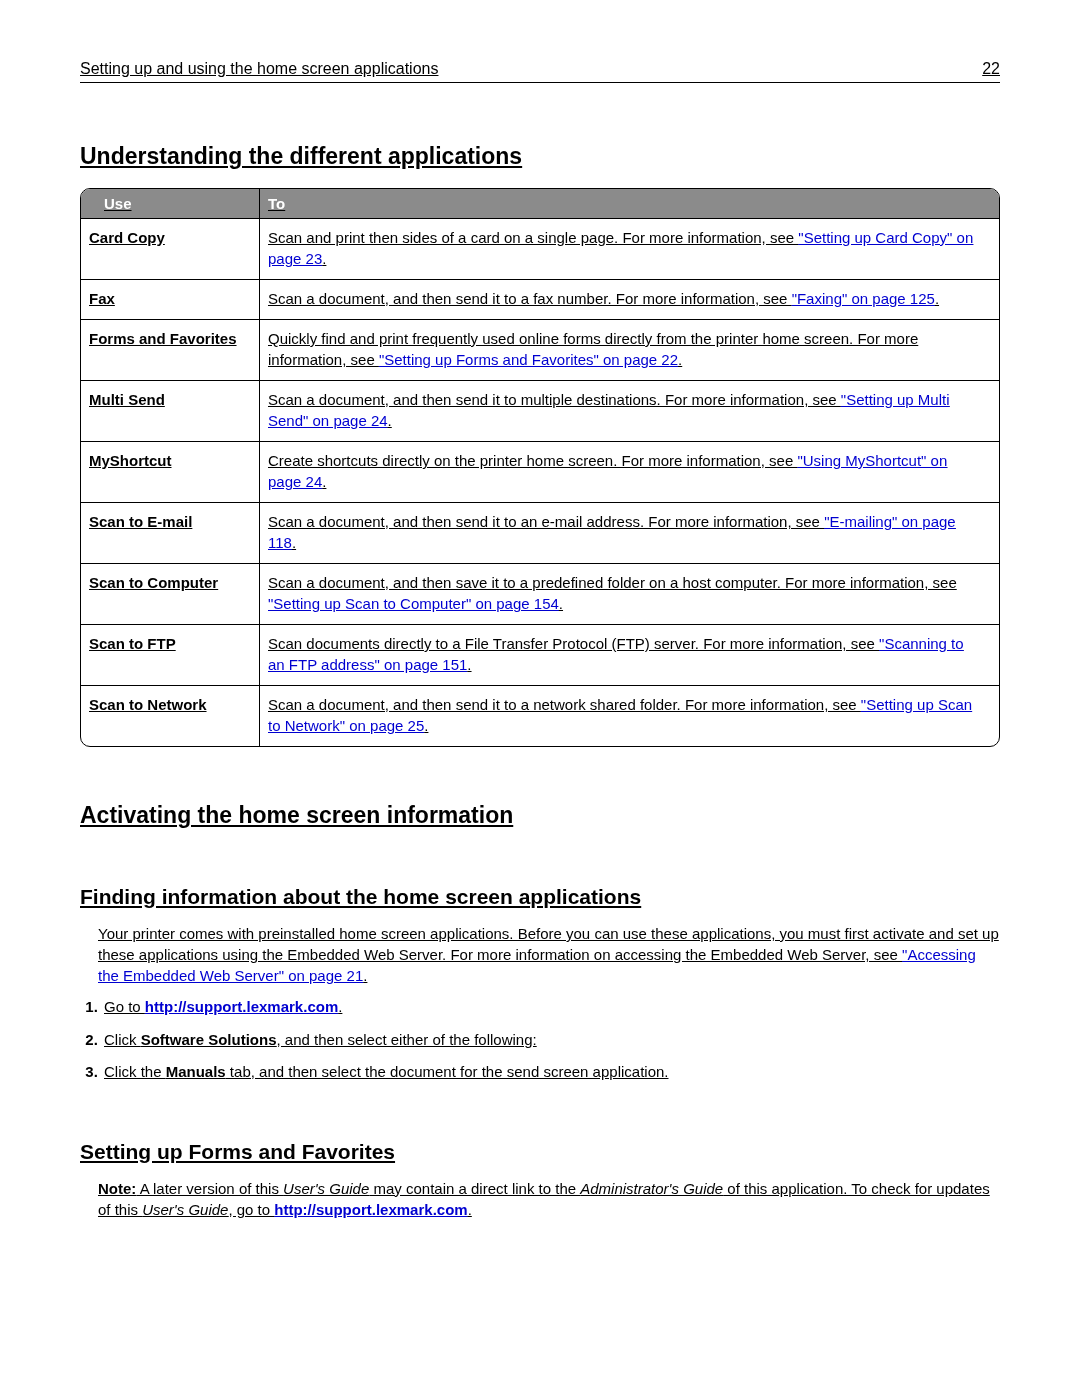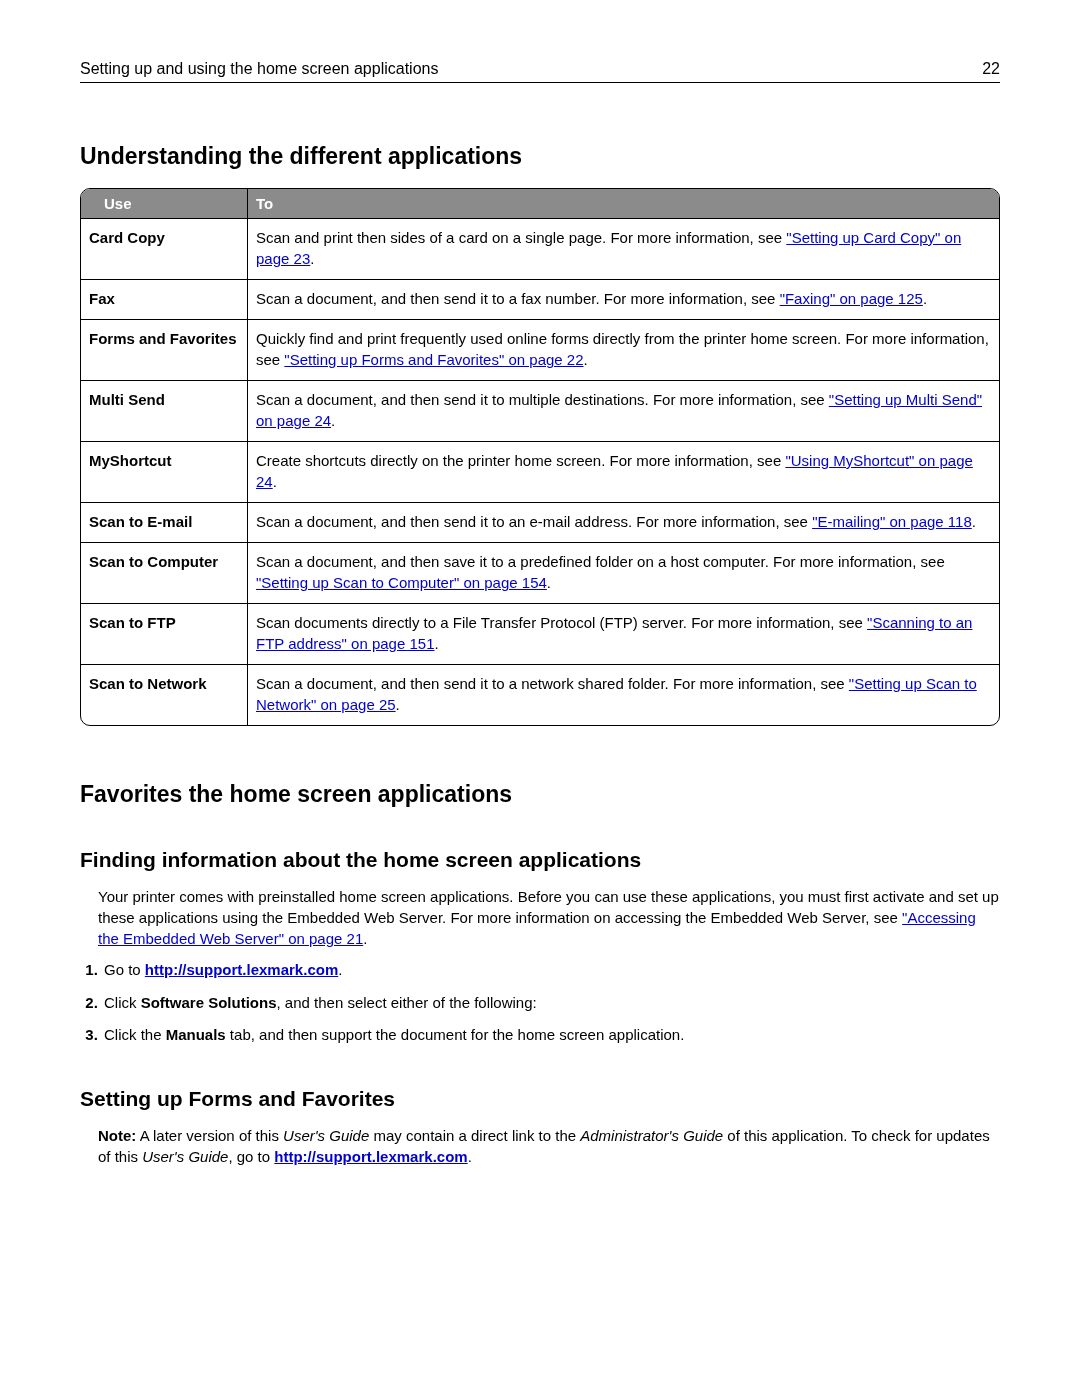--- a/index.html
+++ b/index.html
@@ -8,38 +8,39 @@
     font-size: 15px;
     color: #000;
     background: #fff;
   }
   .page {
     width: 1080px;
     min-height: 1397px;
     box-sizing: border-box;
     padding: 60px 80px 60px 80px;
     position: relative;
+    text-decoration: underline;
   }
   .running-head {
     display: flex;
     justify-content: space-between;
     border-bottom: 1px solid #000;
     padding-bottom: 4px;
     margin-bottom: 60px;
     font-size: 16px;
   }
   h1 {
     font-size: 23px;
     font-weight: 700;
     margin: 0 0 18px 0;
   }
   h2 {
     font-size: 21px;
     font-weight: 700;
-    margin: 40px 0 14px 0;
+    margin: 56px 0 14px 0;
   }
   p {
     margin: 0 0 10px 18px;
     line-height: 1.4;
   }
   a.link {
     color: #0000d0;
     text-decoration: underline;
     cursor: pointer;
   }
@@ -59,21 +60,21 @@
     font-weight: 700;
     padding: 6px 8px;
     font-size: 15px;
     border-bottom: 1px solid #000;
   }
   table.apps th:first-child {
     border-right: 1px solid #000;
     padding-left: 23px;
   }
   table.apps td {
-    padding: 8px 8px 10px 8px;
+    padding: 8px 20px 10px 8px;
     vertical-align: top;
     border-bottom: 1px solid #000;
     line-height: 1.4;
     font-size: 15px;
   }
   table.apps tr:last-child td {
     border-bottom: none;
   }
   table.apps td:first-child {
     border-right: 1px solid #000;
@@ -156,38 +157,38 @@
         <td>Scan to FTP</td>
         <td><span>Scan documents directly to a File Transfer Protocol (FTP) server. For more information, see </span><a class="link">"Scanning to an FTP address" on page 151</a><span>.</span></td>
       </tr>
       <tr>
         <td>Scan to Network</td>
         <td><span>Scan a document, and then send it to a network shared folder. For more information, see </span><a class="link">"Setting up Scan to Network" on page 25</a><span>.</span></td>
       </tr>
     </tbody>
   </table>
 
-  <h1>Favorites the home screen applications</h1>
+  <h1>Activating the home screen information</h1>
 
   <h2>Finding information about the home screen applications</h2>
 
   <p>
     <span>Your printer comes with preinstalled home screen applications. Before you can use these applications, you must first activate and set up these applications using the Embedded Web Server. For more information on accessing the Embedded Web Server, see </span><a class="link">"Accessing the Embedded Web Server" on page 21</a><span>.</span>
   </p>
 
 
   <ol class="steps">
     <li>
       <span>Go to </span><a class="link b">http://support.lexmark.com</a><span>.</span>
     </li>
     <li>
       <span>Click </span><span class="b">Software Solutions</span><span>, and then select either of the following:</span>
     </li>
     <li>
-      <span>Click the </span><span class="b">Manuals</span><span> tab, and then support the document for the home screen application.</span>
+      <span>Click the </span><span class="b">Manuals</span><span> tab, and then select the document for the send screen application.</span>
     </li>
   </ol>
 
   <h2>Setting up Forms and Favorites</h2>
 
   <p>
     <span class="b">Note:</span><span> A later version of this </span><span class="i">User's Guide</span><span> may contain a direct link to the </span><span class="i">Administrator's Guide</span><span> of this application. To check for updates of this </span><span class="i">User's Guide</span><span>, go to </span><a class="link b">http://support.lexmark.com</a><span>.</span>
   </p>
 
 </div>

